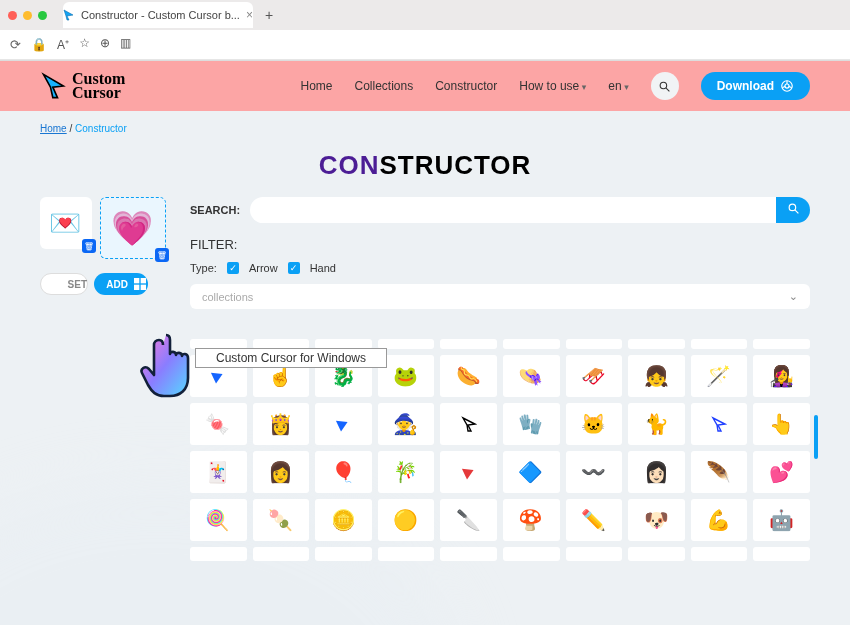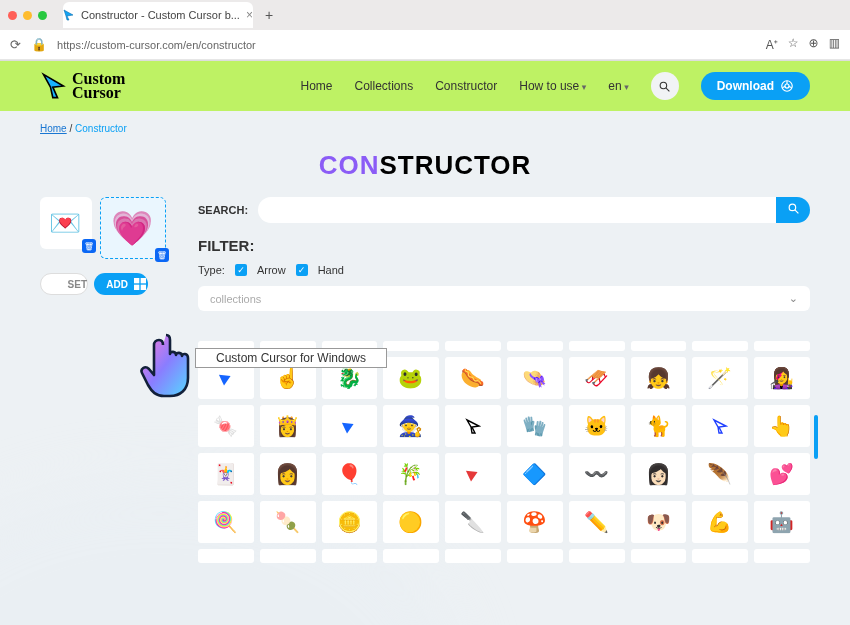--- a/index.html
+++ b/index.html
@@ -10,54 +10,54 @@
   .dot { width: 9px; height: 9px; border-radius: 50%; }
   .dot.red{background:#ff5f57;} .dot.yellow{background:#febc2e;} .dot.green{background:#28c840;}
   .tab { background: #fff; border-radius: 6px 6px 0 0; height: 26px; min-width: 190px; display: flex; align-items: center; padding: 0 0; font-size: 11px; color: #444; gap: 6px;}
   .tab .close { margin-left: auto; color: #888; font-size: 12px; cursor: pointer;}
   .newtab { font-size: 14px; color: #555; padding: 2px 6px; cursor:pointer;}
   .addr-bar { display: flex; align-items: center; height: 30px; background: #fff; padding: 0 10px; gap: 10px; border-bottom:1px solid #e6e6e6;}
   .addr-icon { color:#666; font-size:13px; }
   .url { flex:1; font-size:11px; color:#666; }
   .addr-right { display:flex; gap:10px; color:#555; font-size:12px;}
   .addr-right span{cursor:pointer;}
-  .site-header { background:#bef264; height:50px; display:flex; align-items:center; padding:7px 40px; }
+  .site-header { background:#fca5a5; height:50px; display:flex; align-items:center; padding:7px 40px; }
   .logo { display:flex; align-items:center; gap:4px;}
   .logo svg{display:block;}
   .logo-text { font-family: "Comic Sans MS", cursive; font-weight:bold; font-size:16px; line-height:0.9; }
   .nav { margin-left:auto; display:flex; align-items:center; gap:22px; font-size:12px; color:#333;}
   .nav a{color:#333; text-decoration:none; cursor:pointer;}
   .nav .dd:after{content:" \25BE"; font-size:9px; color:#666;}
   .search-circle{width:28px;height:28px;border-radius:50%; background:#f1f3f5;display:flex;align-items:center;justify-content:center;color:#555;cursor:pointer;}
   .download-btn{background:#0aa0f5; color:#fff; border:none; border-radius:18px; padding:7px 16px; font-size:12px; font-weight:600; display:flex; align-items:center; gap:6px; cursor:pointer;}
   .page { background:#edf1f4; padding:0 40px 40px; height:545px; position:relative; overflow:hidden;}
   .bg-blob{position:absolute; border-radius:50%; filter:blur(30px); opacity:0.5;}
   .blob1{width:600px;height:400px;background:#e8eef3;left:-140px;top:370px;}
   .breadcrumb{font-size:10px; color:#333; padding:12px 0;}
   .breadcrumb a{color:#1976d2; text-decoration:underline; cursor:pointer;}
   .title{text-align:center; font-size:26px; font-weight:800; letter-spacing:1px; margin:4px 0 16px;}
-  .title .blue{color:#8b5cf6;}
+  .title .blue{color:#4c1d95;}
   .content{display:flex; gap:20px; position:relative; z-index:2;}
   .left-col{width:130px;}
   .sel-row{display:flex; gap:8px;}
   .sel-box{width:52px;height:52px; background:#fff; border-radius:6px; position:relative; display:flex;align-items:center;justify-content:center;}
   .sel-box.dashed{border:1.5px dashed #0aa0f5; background:#eaf6fe; width:66px;height:62px;}
   .trash-chip{position:absolute; bottom:-4px; right:-4px; width:14px;height:14px;background:#0a67f5;border-radius:3px;display:flex;align-items:center;justify-content:center;color:#fff;font-size:8px;cursor:pointer;}
   .btn-row{display:flex; gap:6px; margin-top:14px;}
   .btn{border-radius:14px;height:22px;font-size:10px;font-weight:700;display:flex;align-items:center;justify-content:flex-end;cursor:pointer;}
   .btn.set{background:#fff;border:1px solid #ddd;color:#888;width:48px;}
   .btn.add{background:#0aa0f5;color:#fff;border:none;width:54px;}
   .win-badge{width:16px;height:16px;}
-  .right-col{flex:1;margin-left:8px;}
+  .right-col{flex:1;}
   .search-row{display:flex; align-items:center; gap:10px; margin-bottom:14px;}
   .search-label{font-size:11px;font-weight:700;color:#333;}
   .search-wrap{flex:1; display:flex;}
   .search-input{flex:1; height:26px; border:none; border-radius:13px 0 0 13px; background:#fff; padding:0 14px; font-size:11px; outline:none;}
   .search-btn{width:34px;height:26px;background:#0aa0f5;border:none;border-radius:0 13px 13px 0;color:#fff;font-size:12px;cursor:pointer;}
-  .filter-label{font-size:15px;font-weight:700;color:#333;margin-bottom:10px;}
+  .filter-label{font-size:13px;font-weight:400;color:#333;margin-bottom:10px;}
   .type-row{display:flex;gap:10px;font-size:11px;color:#333;}
   .cb{width:12px;height:12px;background:#0aa0f5;border-radius:2px;display:inline-flex;align-items:center;justify-content:center;color:#fff;font-size:9px;cursor:pointer;}
   .coll-box{margin-top:10px;background:#fff;border-radius:6px;padding:6px 12px;font-size:11px;color:#aaa;display:flex;justify-content:space-between;align-items:center;cursor:pointer;}
   .grid-area{margin-top:30px; background:transparent;}
   .grid{display:grid; grid-template-columns:repeat(10,1fr); gap:6px;}
   .cell{background:#fff;height:42px;border-radius:3px;display:flex;align-items:center;justify-content:center;cursor:pointer;font-size:20px;}
   .grid-head .cell{height:10px;}
   .grid-foot .cell{height:14px;}
   .scroll-ind{position:absolute; right:32px; top:304px; width:4px; height:44px; background:#0aa0f5; border-radius:3px;}
   .tooltip{position:absolute; left:195px; top:237px; background:#fff; border:1px solid #999; font-size:12px; padding:2px 20px; color:#333; z-index:5;}
@@ -82,21 +82,20 @@
           <polygon points="1,1 10,6 4,7 6,11 4,11 3,7" fill="#12a3f2" stroke="#0d6fb0" stroke-width="0.6"></polygon>
         </svg>
       <span>Constructor - Custom Cursor b...</span>
       <span class="close">×</span>
     </div>
     <div class="newtab">+</div>
   </div>
   <div class="addr-bar">
     <span class="addr-icon">⟳</span>
     <span class="addr-icon">🔒</span>
-    <span class="url">https://custom-cursor.com/en/constructor</span>
     <div class="addr-right">
       <span>A⁺</span>
       <span>☆</span>
       <span>⊕</span>
       <span>▥</span>
     </div>
   </div>
 </div>
 
 <div class="site-header">

